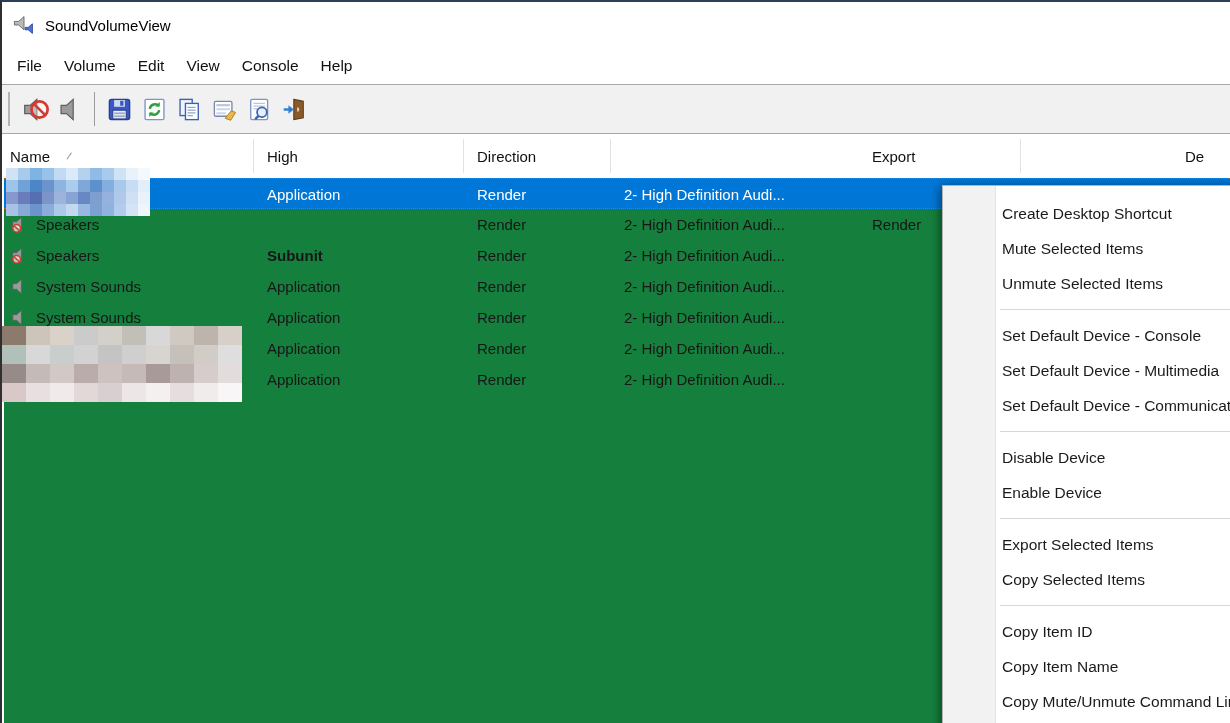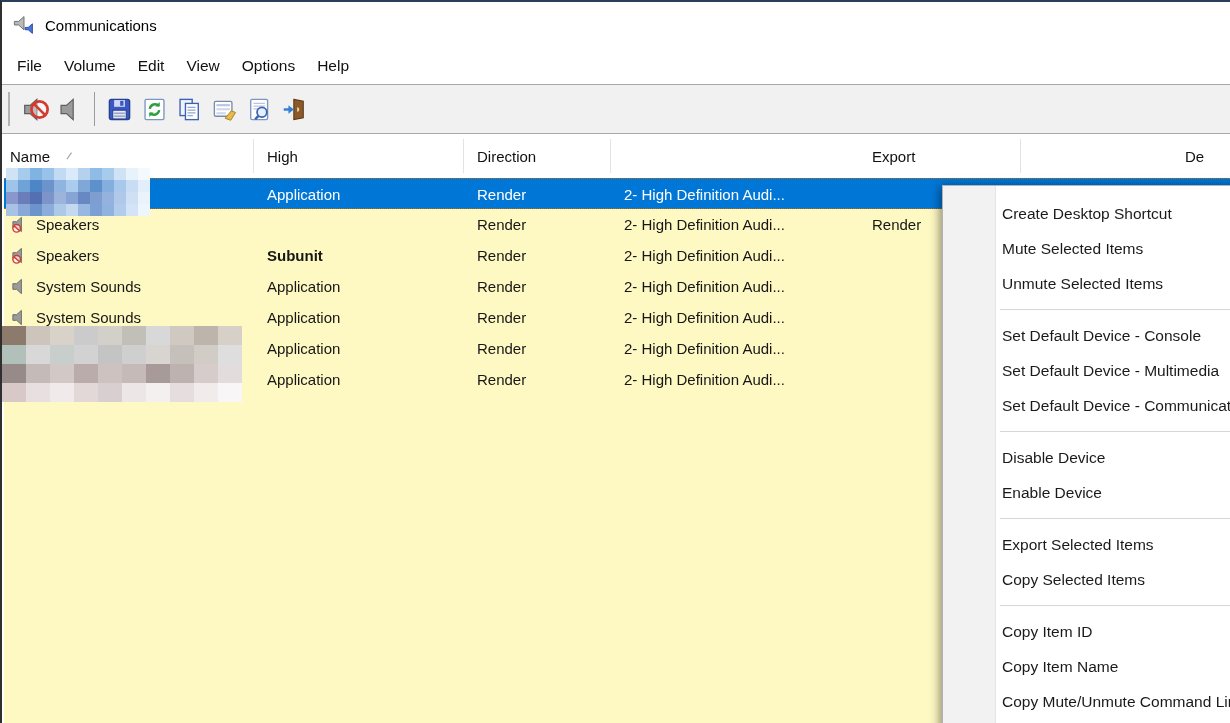--- a/index.html
+++ b/index.html
@@ -18,21 +18,21 @@
   .menu-item{padding:0 11px;line-height:36px;font-size:15.5px;color:#111;cursor:default;}
   
   .toolbar{position:absolute;left:0;top:82px;width:100%;height:50px;background:var(--toolbar-bg,#f1f1f1);
     border-top:1px solid var(--toolbar-border,#a9a9a9);border-bottom:1px solid var(--toolbar-border,#a9a9a9);
     box-sizing:border-box;display:flex;align-items:center;padding-left:6px;}
   .tb-grip{width:0;height:34px;border-left:2px solid #b4b4b4;margin-right:9px;}
   .tb-btn{width:32px;height:34px;border:none;background:transparent;padding:2px;margin-right:3px;display:inline-flex;align-items:center;justify-content:center;}
   .tb-btn svg{width:27px;height:27px;}
   .tb-sep{width:0;height:34px;border-left:1px solid #9c9c9c;margin:0 8px 0 5px;}
   
-  .listview{position:absolute;left:2px;top:132px;right:0;bottom:0;background:#fef9c3;overflow:hidden;}
+  .listview{position:absolute;left:2px;top:132px;right:0;bottom:0;background:#15803d;overflow:hidden;}
   .lv-header{position:absolute;left:0;top:0;height:44px;width:1400px;background:#fff;}
   .hcell{position:absolute;top:0;height:34px;margin-top:5px;border-right:1px solid var(--header-sep,#e3e3e3);box-sizing:border-box;
     font-size:15px;color:#111;display:flex;align-items:center;padding-left:13px;cursor:default;}
   .hcell.first{padding-left:6px;}
   .sort-mark{display:inline-block;width:8px;height:8px;margin-left:16px;border-top:1.4px solid #9a9a9a;transform:rotate(-55deg) translateY(3px);}
   .lv-rows{position:absolute;left:0;top:44px;width:1400px;}
   .lrow{position:relative;height:31px;width:100%;}
   .lrow .cell{position:absolute;top:0;height:31px;display:flex;align-items:center;padding-left:13px;font-size:15px;box-sizing:border-box;white-space:nowrap;overflow:hidden;}
   .lrow .cell.namec{padding-left:6px;}
   .lrow.selected{background:var(--selection,#0077d7);color:#fff;border-top:1px dotted var(--focus-dot,#bf6a00);border-bottom:1px dotted var(--focus-dot,#bf6a00);box-sizing:border-box;}
@@ -52,29 +52,29 @@
 <body>
 
 <div class="window">
   <div class="titlebar">
     <span class="app-icon" id="app-icon-slot">
         <svg viewBox="0 0 20 20">
           <path d="M2 7h3.5L10 3v11L5.5 10H2z" fill="#b9b9b9" stroke="#6e6e6e" stroke-width="0.8"></path>
           <path d="M11 12h2.5L17 9v8l-3.5-3H11z" fill="#4a72d8" stroke="#2c4fa8" stroke-width="0.8"></path>
         </svg>
       </span>
-    <span class="title">Communications</span>
+    <span class="title">SoundVolumeView</span>
   </div>
 
   <div class="menubar" id="menubar">
       <div class="menu-item">File</div>
       <div class="menu-item">Volume</div>
       <div class="menu-item">Edit</div>
       <div class="menu-item">View</div>
-      <div class="menu-item">Options</div>
+      <div class="menu-item">Console</div>
       <div class="menu-item">Help</div>
     </div>
 
   <div class="toolbar" id="toolbar">
     <span class="tb-grip"></span>
   <button class="tb-btn">
         <span style="display: inline-flex;">
           <svg viewBox="0 0 20 20">
             <path d="M2 7h4l5-4.5v15L6 13H2z" fill="#9b9b9b" stroke="#5f5f5f" stroke-width="0.9"></path>
             <circle cx="13" cy="10" r="6" fill="#ffffff" fill-opacity="0.35" stroke="#d43a2f" stroke-width="2"></circle>

